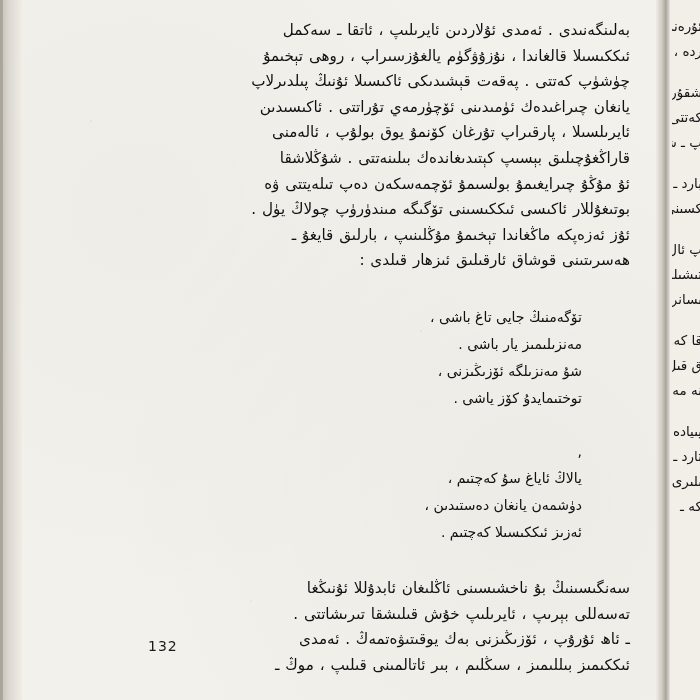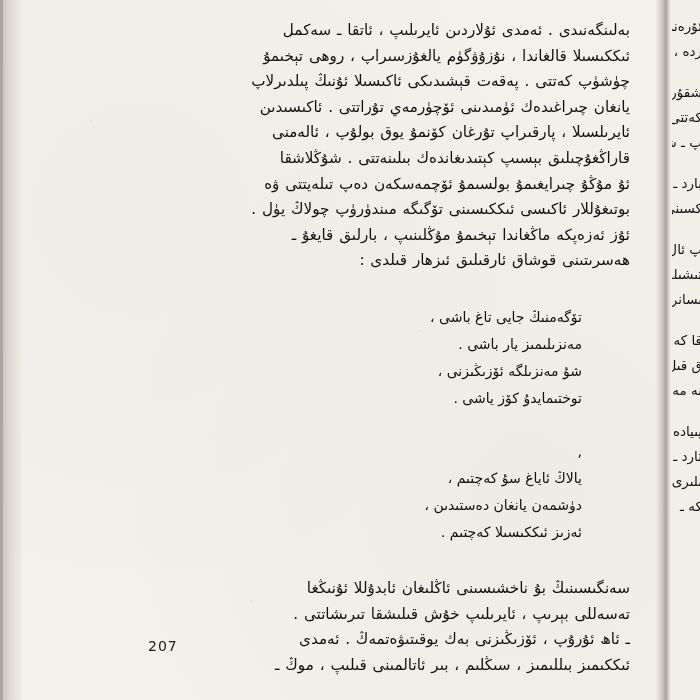--- a/index.html
+++ b/index.html
@@ -181,21 +181,21 @@
     <div class="para">
       <span class="ln">سەنگىسىنىڭ بۇ ناخشىسىنى ئاڭلىغان ئابدۇللا ئۇنىڭغا</span>
       <span class="ln">تەسەللى بېرىپ ، ئايرىلىپ خۇش قىلىشقا تىرىشاتتى .</span>
       <span class="ln">ـ ئاھ ئۇرۇپ ، ئۆزىڭىزنى بەك يوقىتىۋەتمەڭ . ئەمدى</span>
       <span class="ln">ئىككىمىز بىللىمىز ، سىڭلىم ، بىر ئاتالمىنى قىلىپ ، موڭ ـ</span>
 
     </div>
 
   </div>
 
-  <div class="folio">207</div>
+  <div class="folio">132</div>
 
   <div class="edge-col">
     <span class="ln">ئۇرەنسىپ</span>
     <span class="ln">ردە ، بۇ</span>
     <div class="edge-gap"></div>
     <span class="ln">شقۇرۇپ</span>
     <span class="ln">كەتتى .</span>
     <span class="ln">پ ـ شۇ.</span>
     <div class="edge-gap"></div>
     <span class="ln">بارد ـ ـ</span>

